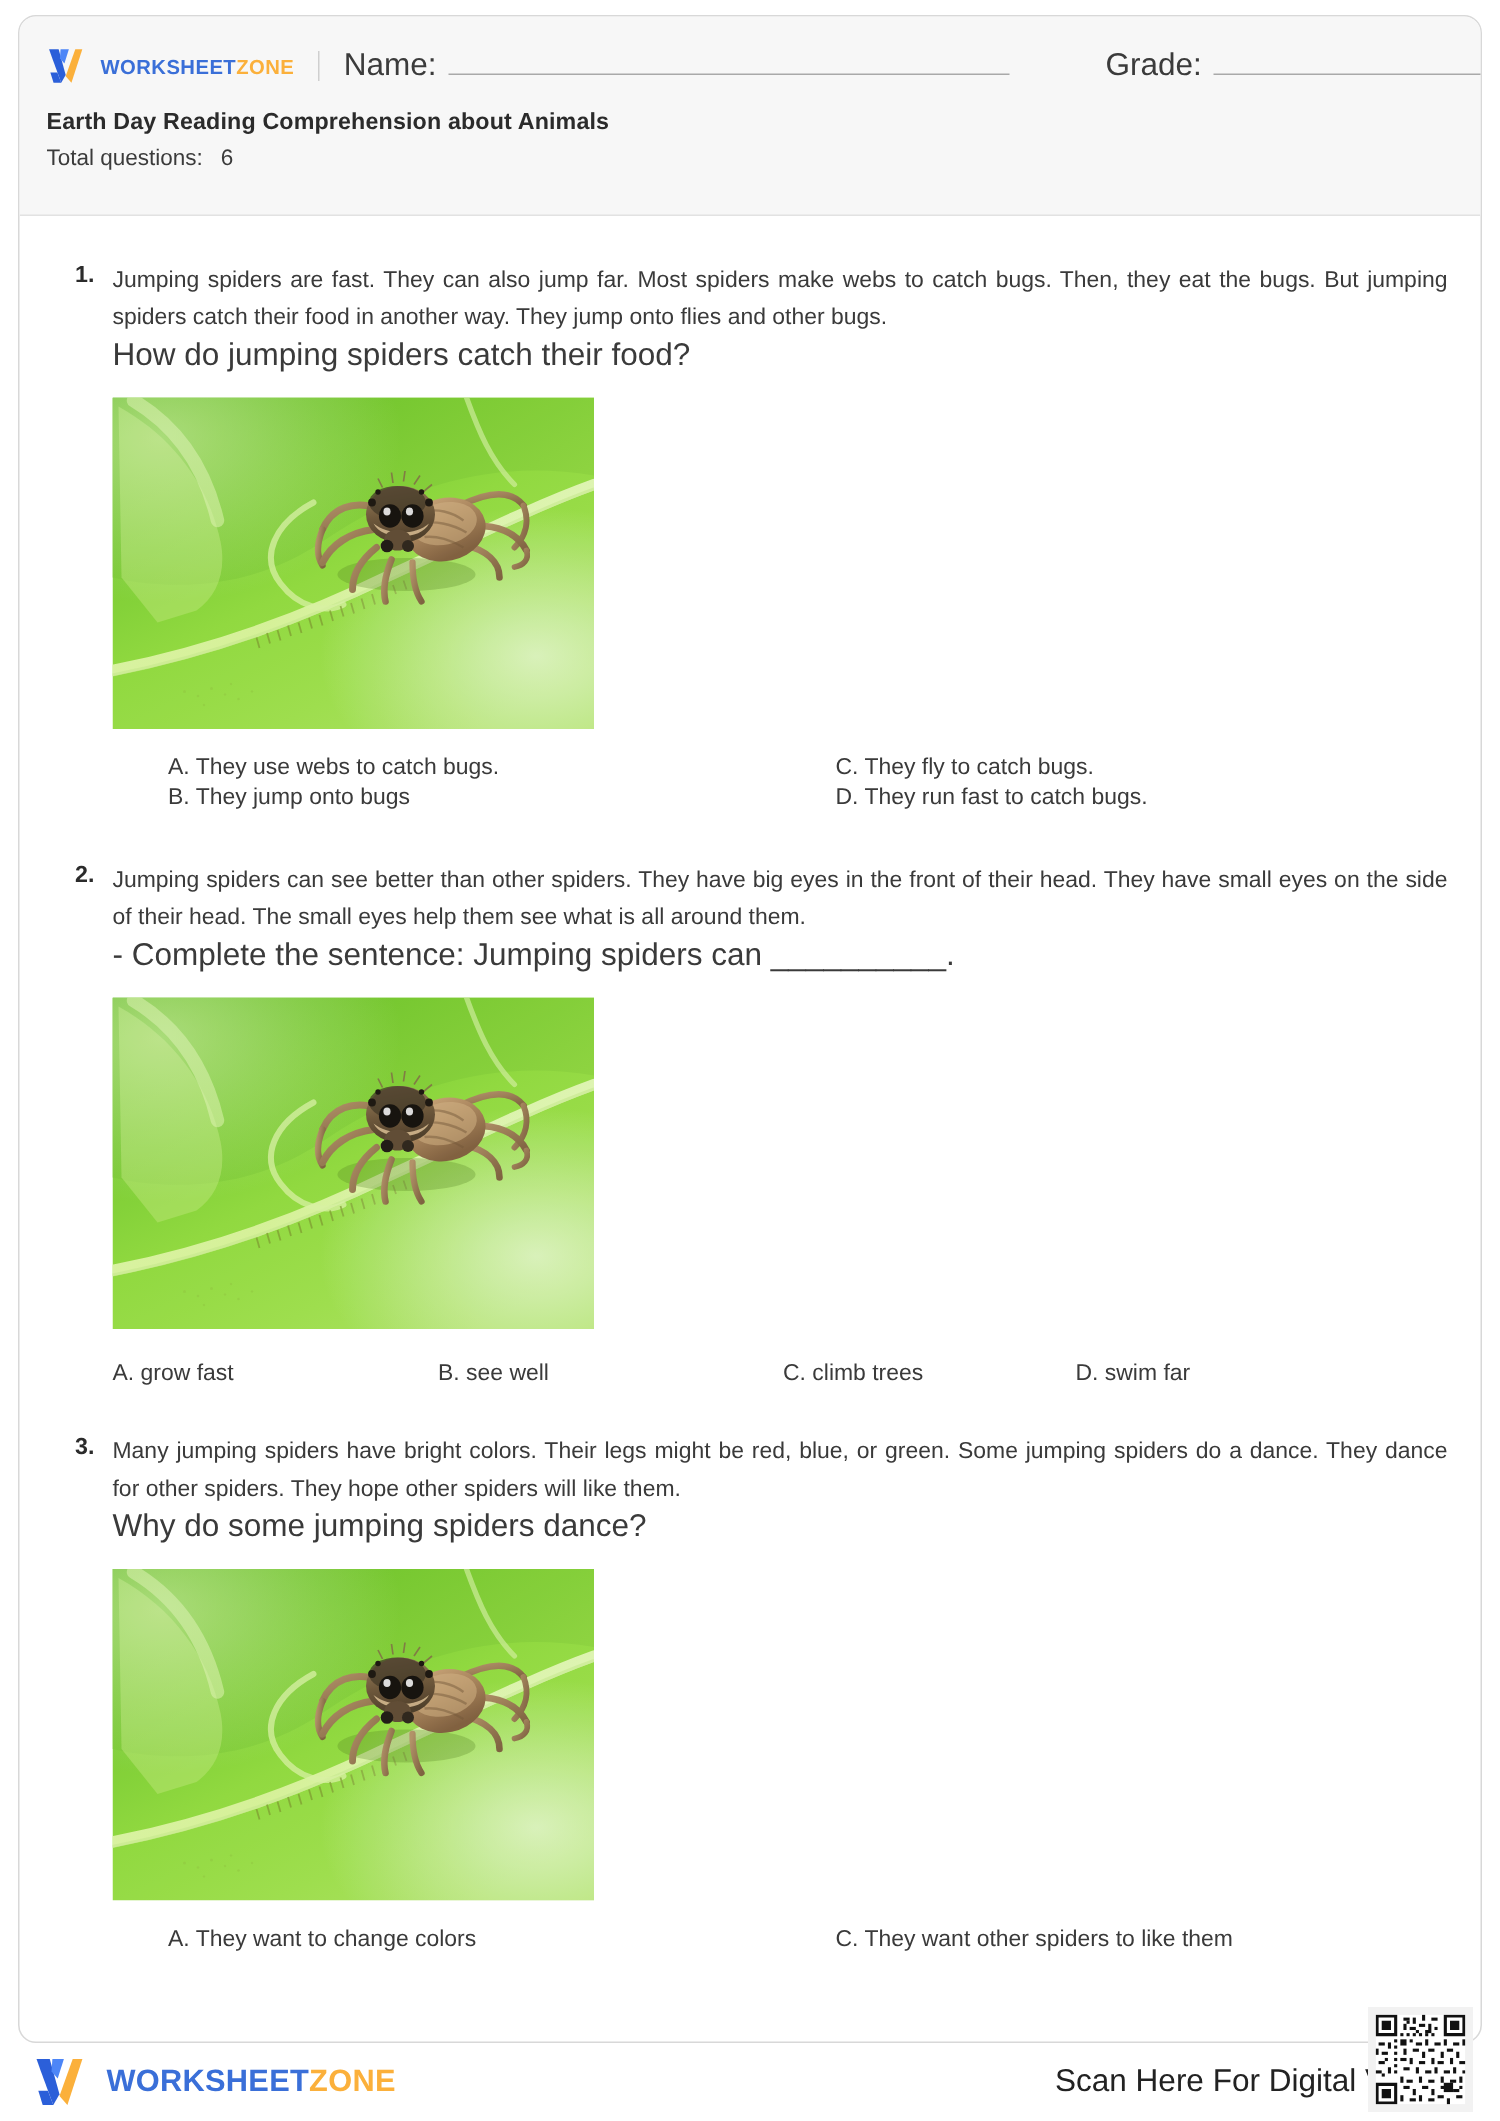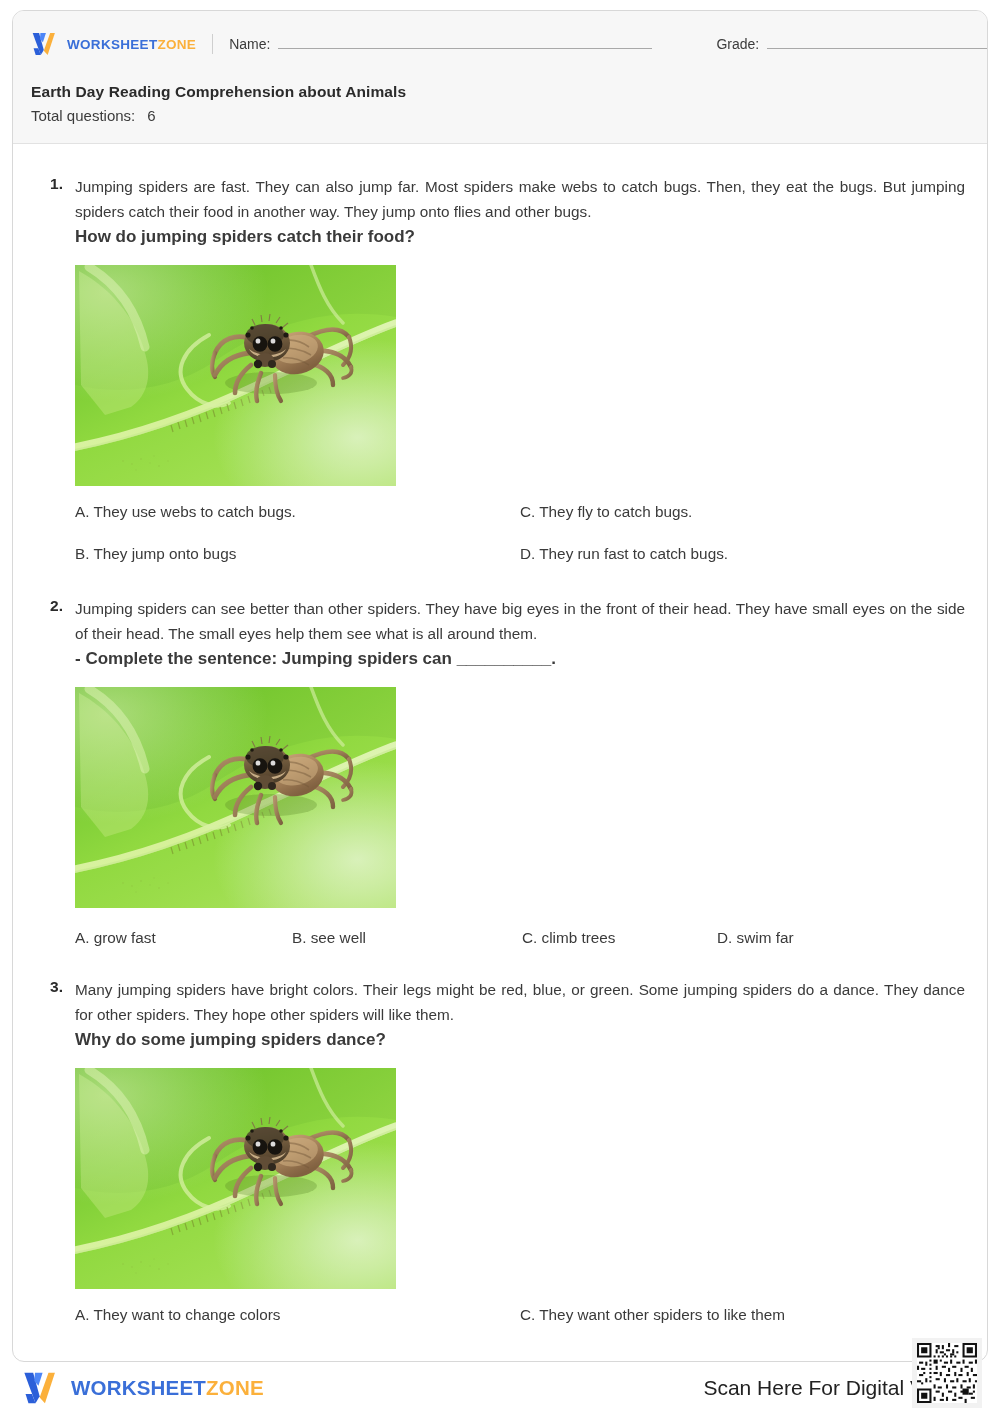--- a/index.html
+++ b/index.html
@@ -59,37 +59,37 @@
     width: 1px;
     height: 20px;
     background: #cfcfcf;
     margin: 0 16px;
     flex: 0 0 auto;
   }
 
   .field {
     display: flex;
     align-items: baseline;
-    font-size: 14px;
+    font-size: 21px;
     color: #3b3b3b;
   }
   .field-label { white-space: nowrap; }
   .field-line {
     display: inline-block;
     border-bottom: 1px solid #a9a9a9;
     margin-left: 8px;
     height: 13px;
   }
   .field-name { flex: 0 0 auto; }
   .field-name .field-line { width: 374px; }
   .field-grade { margin-left: 64px; }
   .field-grade .field-line { width: 222px; }
 
   .worksheet-title {
-    margin-top: 24px;
+    margin-top: 14px;
     font-size: 15.5px;
     font-weight: bold;
     color: #2b2b2b;
     letter-spacing: 0.1px;
   }
 
   .total-questions {
     margin-top: 6px;
     font-size: 15px;
     color: #3b3b3b;
@@ -120,40 +120,39 @@
   }
 
   .q-passage {
     font-size: 15.3px;
     line-height: 25px;
     color: #3a3a3a;
     text-align: justify;
     text-justify: inter-word;
   }
   .q-prompt {
-    font-size: 17px;
+    font-size: 21px;
     line-height: 25px;
     color: #3a3a3a;
-    font-weight: bold;
   }
 
   .q-image {
     width: 321px;
     height: 221px;
     margin-top: 16px;
     display: block;
     border: 0;
   }
 
   
   .options-2col {
     margin-top: 16px;
     display: grid;
     grid-template-columns: 445px 1fr;
-    row-gap: 22px;
+    margin-left: 37px;
   }
   .options-4col {
     margin-top: 20px;
     display: grid;
     grid-template-columns: 217px 230px 195px 1fr;
   }
   .option {
     font-size: 15.3px;
     color: #3a3a3a;
     line-height: 20px;

